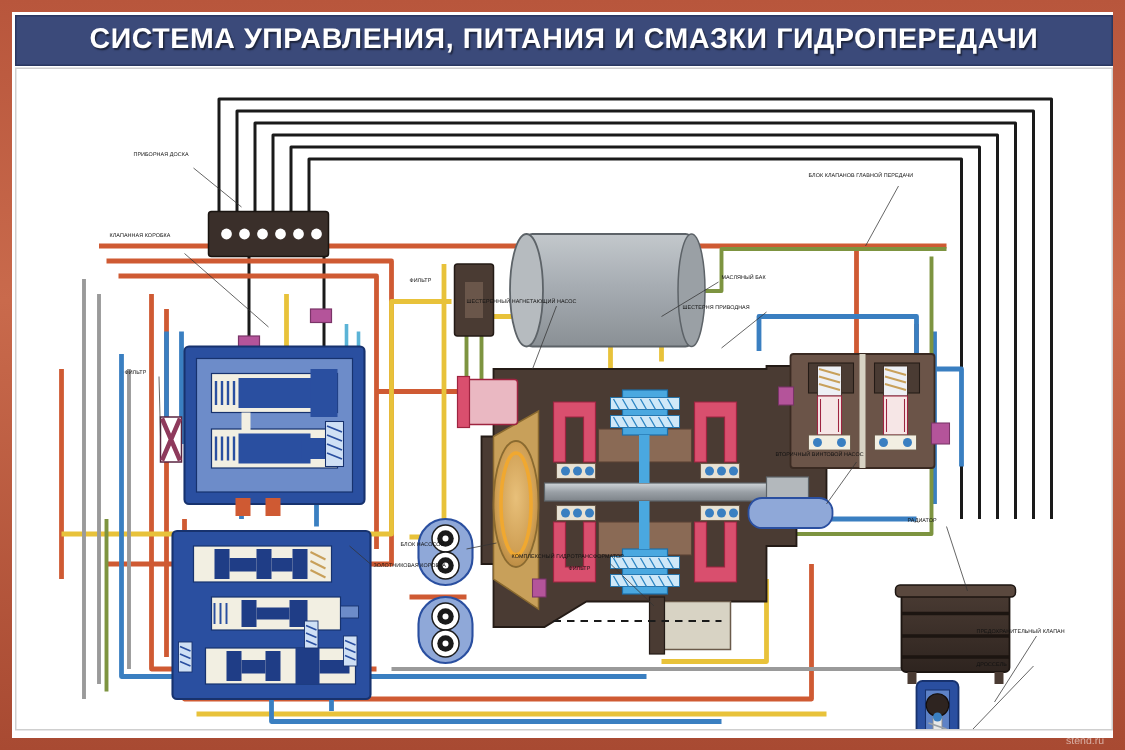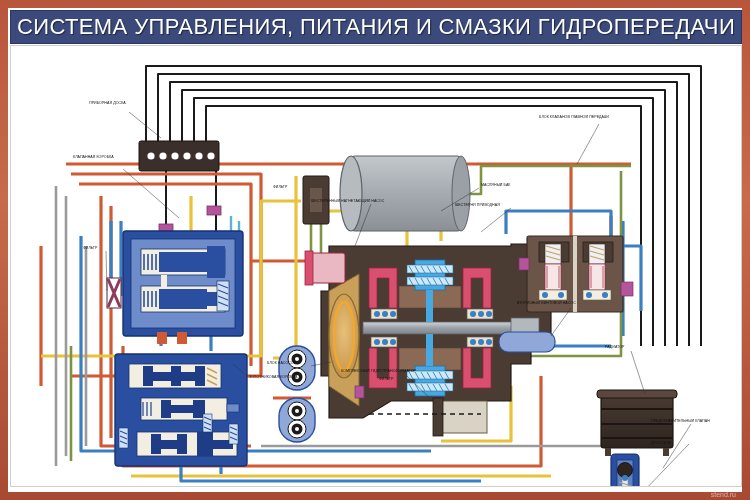--- a/index.html
+++ b/index.html
@@ -7,21 +7,21 @@
   #poster{position:relative;width:750px;height:500px;background:#ffffff;}
 
   
   .frame-outer{position:absolute;left:0;top:0;width:750px;height:500px;
     background:linear-gradient(180deg,#b8563c 0%,#c96a4c 40%,#a84a32 100%);}
   .frame-inner{position:absolute;left:8px;top:8px;width:734px;height:484px;background:#ffffff;}
 
   
   .titlebar{position:absolute;left:10px;top:10px;width:730px;height:32px;
     background:#3b4a7a;border:1px solid #2a3760;display:flex;align-items:center;justify-content:center;}
-  .titlebar span{color:#ffffff;font-weight:normal;font-size:22px;letter-spacing:.4px;
+  .titlebar span{color:#ffffff;font-weight:bold;font-size:19px;letter-spacing:.4px;
     white-space:nowrap;text-shadow:1px 1px 1px rgba(0,0,0,.5);}
 
   
   .canvas{position:absolute;left:10px;top:45px;width:730px;height:440px;background:#ffffff;
     border:1px solid #cfcfcf;overflow:hidden;}
   .canvas svg{display:block;}
 
   
   .watermark{position:absolute;right:14px;bottom:2px;font-size:7px;color:rgba(255,255,255,.55);}
 

